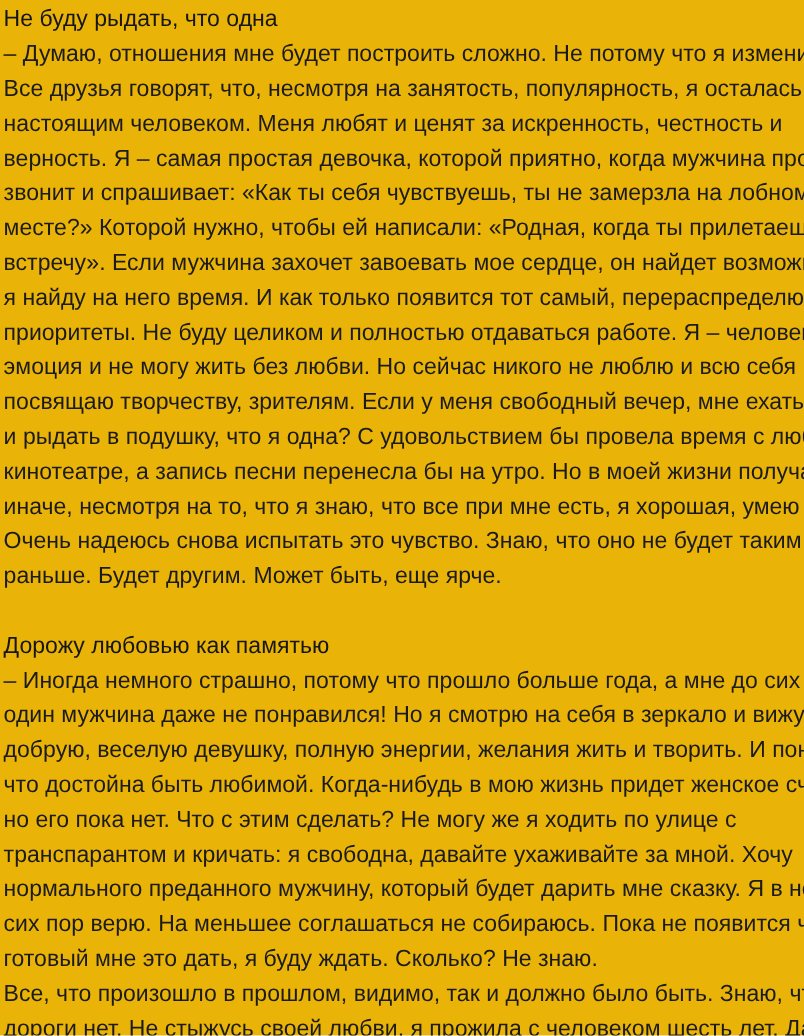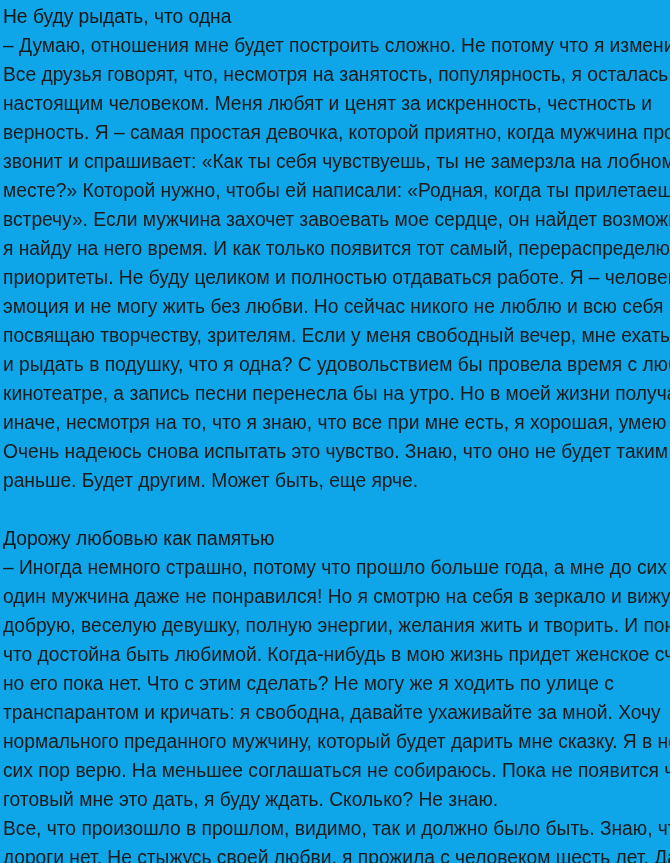--- a/index.html
+++ b/index.html
@@ -52,21 +52,21 @@
     font-size: 19.5px;
     white-space: pre;
     color: #161616;
     transform: scaleX(0.985);
     transform-origin: left center;
   }
 </style>
 </head>
 <body style="background: rgb(255, 255, 255); color: rgb(27, 27, 27);">
 
-<div class="page" style="background: #0ea5e9;">
+<div class="page" style="background: #eab308;">
   <article class="article">
 
     <section class="block">
       <div class="heading">Не буду рыдать, что одна</div>
 
       <div class="line">– Думаю, отношения мне будет построить сложно. Не потому что я изменилась.</div>
       <div class="line">Все друзья говорят, что, несмотря на занятость, популярность, я осталась</div>
       <div class="line">настоящим человеком. Меня любят и ценят за искренность, честность и</div>
       <div class="line">верность. Я – самая простая девочка, которой приятно, когда мужчина просто</div>
       <div class="line">звонит и спрашивает: «Как ты себя чувствуешь, ты не замерзла на лобном</div>

